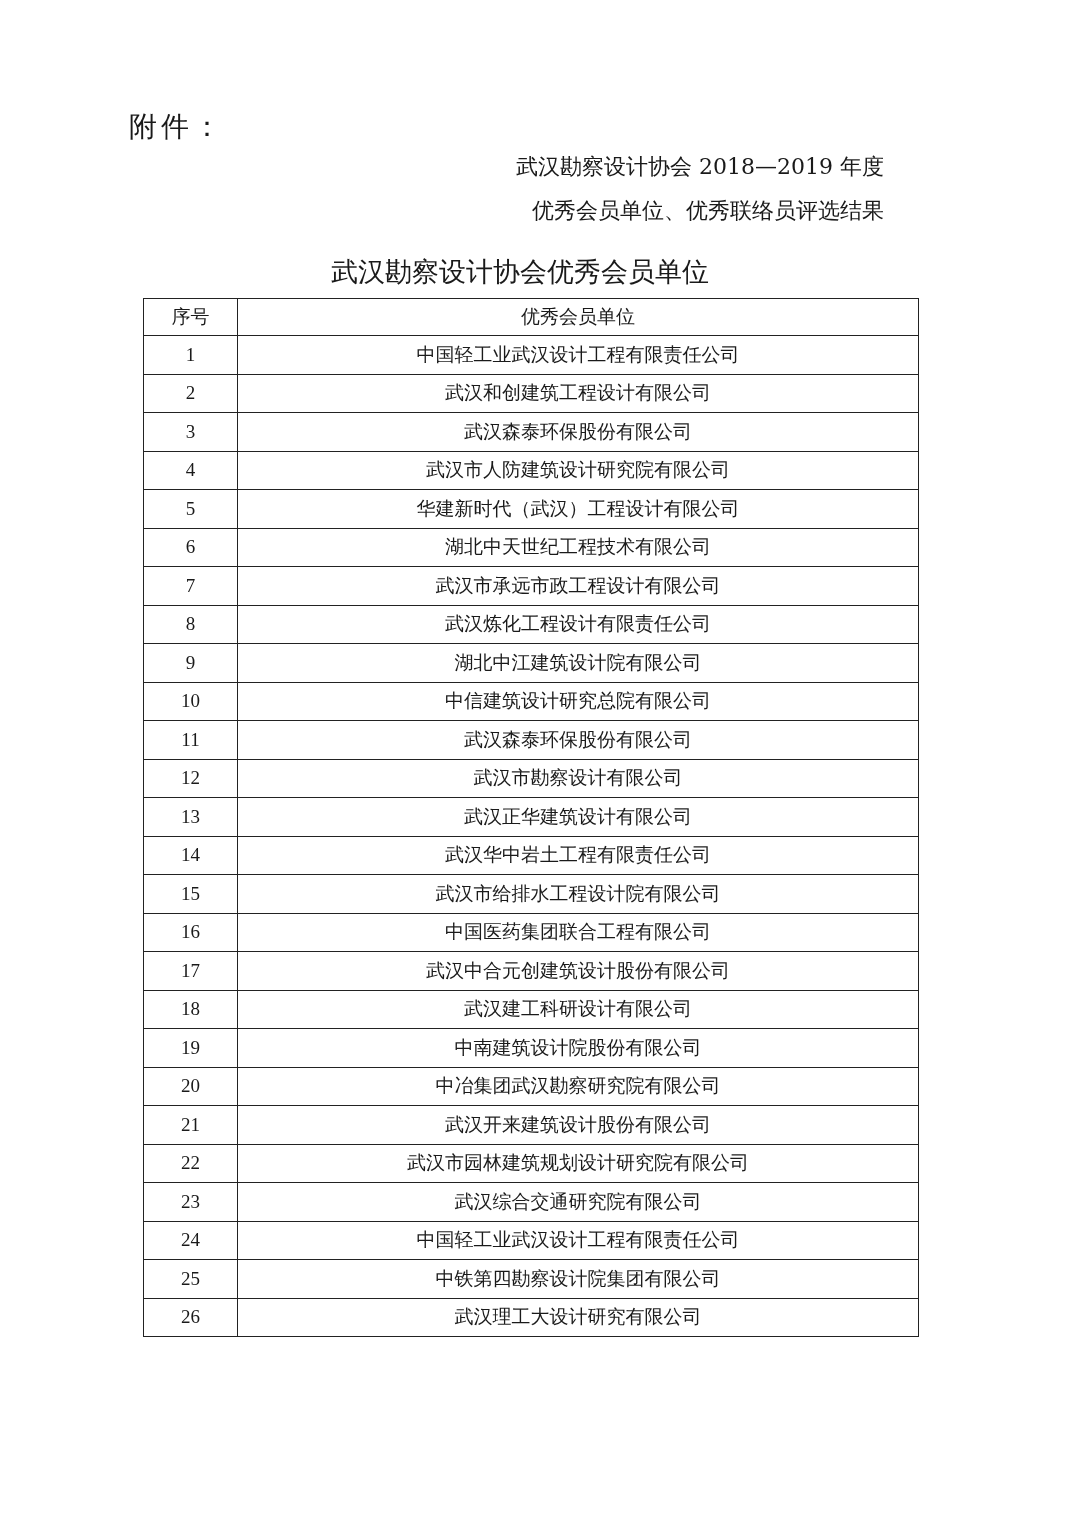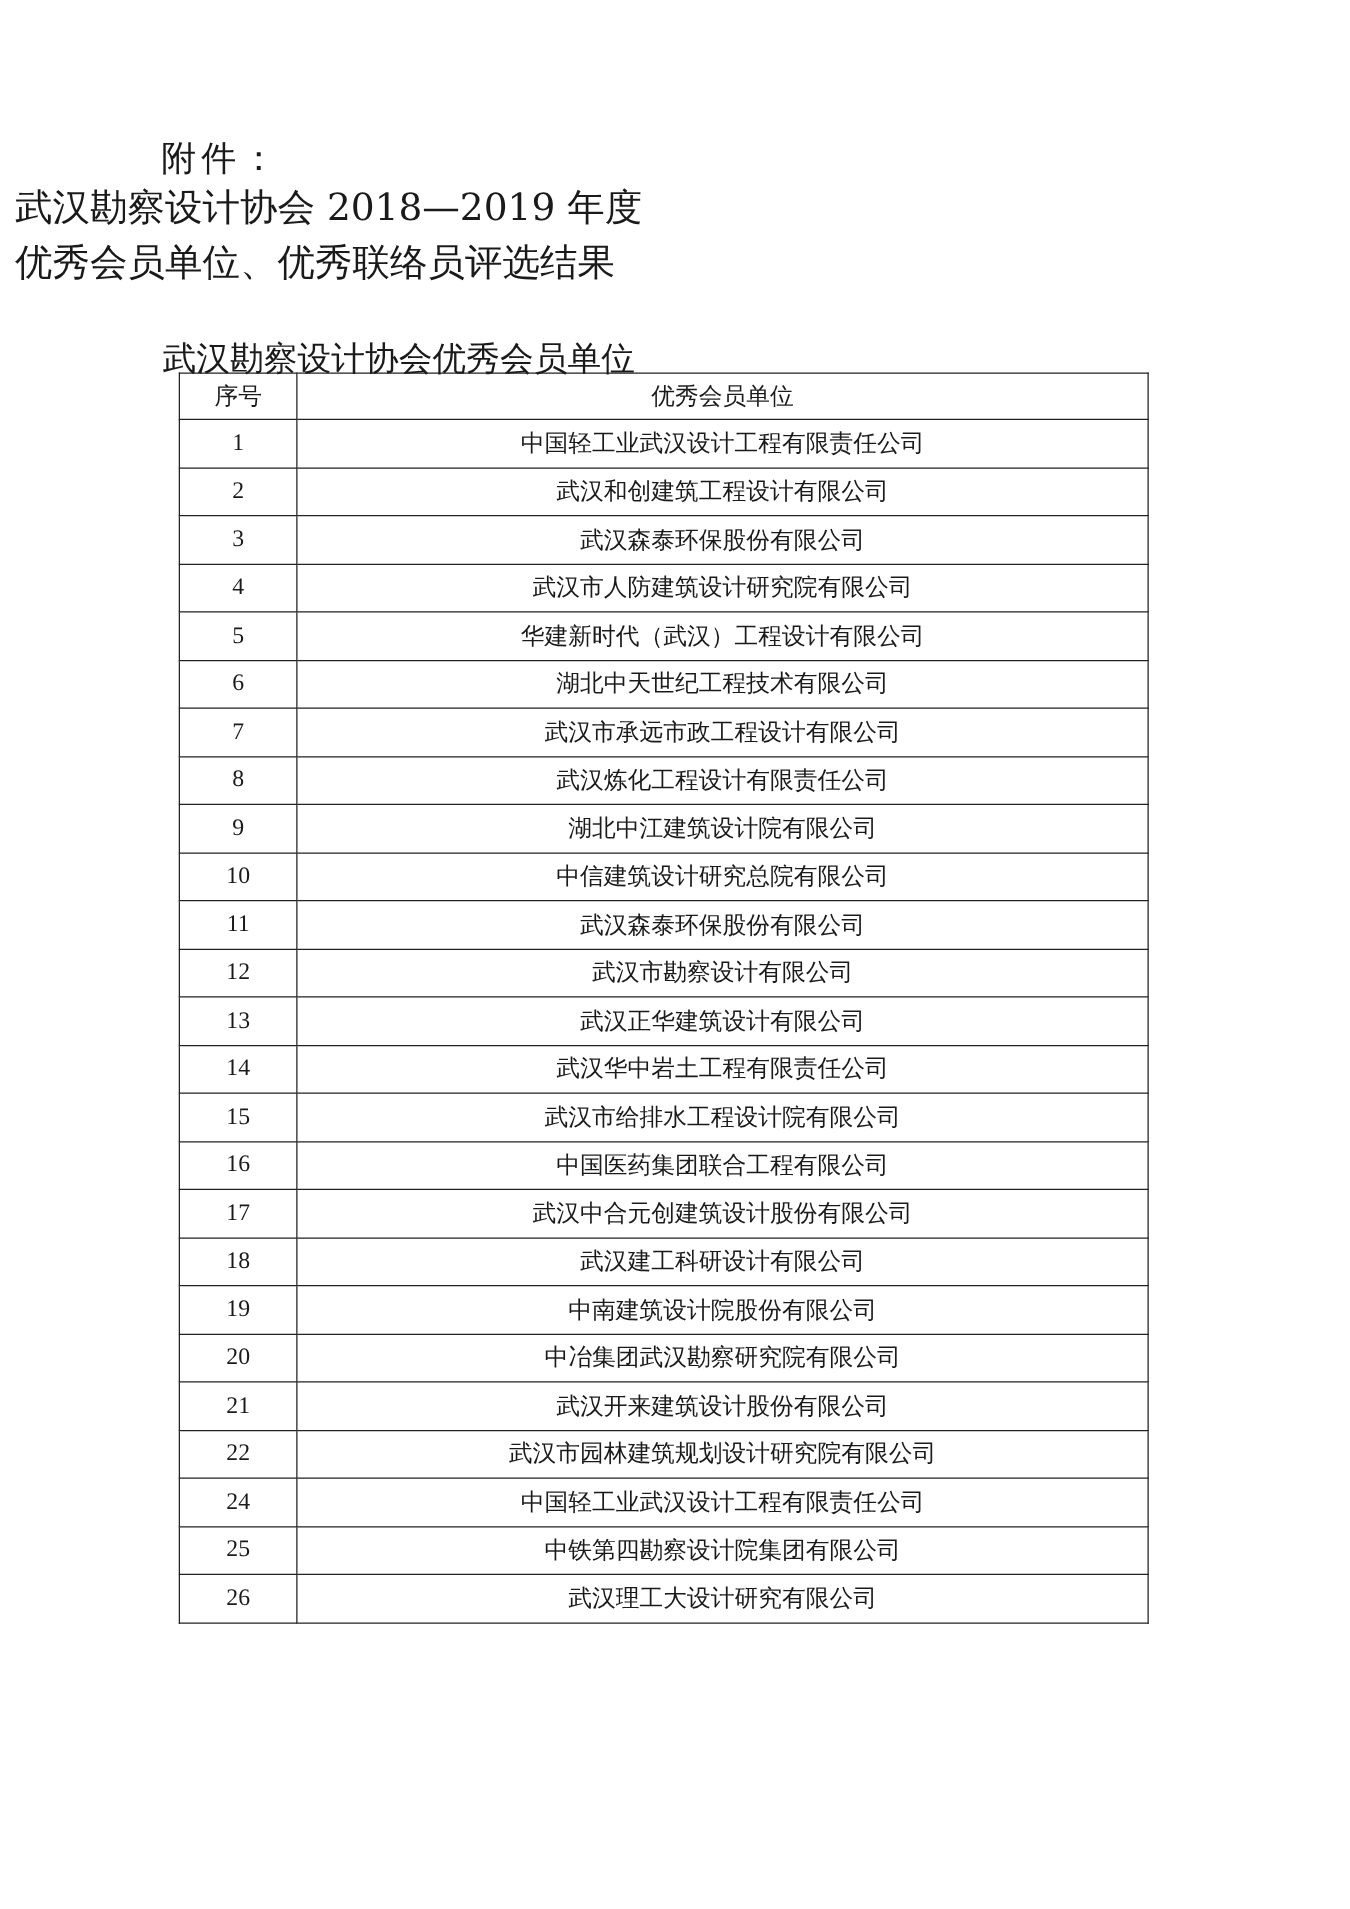--- a/index.html
+++ b/index.html
@@ -5,27 +5,27 @@
   html, body { margin: 0; padding: 0; background: #ffffff; }
   body {
     width: 1080px; height: 1527px; position: relative; overflow: hidden;
     font-family: "DejaVu Serif", "Liberation Serif", serif; color: #1a1a1a;
   }
   .attach-label {
     position: absolute; left: 129px; top: 108px;
     font-size: 28px; letter-spacing: 4px; text-align: right;
   }
   .doc-title {
-    position: absolute; left: 0; width: 884px; text-align: left;
-    font-size: 30px; line-height: 44px; top: 145px;
+    position: absolute; left: 0; width: 884px; text-align: right;
+    font-size: 22px; line-height: 44px; top: 145px;
   }
   .doc-title div { padding-left: 12px; }
   .table-caption {
-    position: absolute; left: 130px; width: 780px; top: 269px;
-    font-size: 27px;
+    position: absolute; left: 130px; width: 780px; top: 254px;
+    text-align: center; font-size: 27px;
   }
   table.members {
     position: absolute; left: 131px; top: 298px;
     width: 776px; border-collapse: collapse; table-layout: fixed; margin-left: 12px;
   }
   table.members th, table.members td {
     border: 1.5px solid #222; height: 37.5px; padding: 0;
     text-align: center; vertical-align: middle;
     font-size: 19px; font-weight: normal;
   }
@@ -139,20 +139,24 @@
       </tr>
       <tr>
         <td class="row-no">21</td>
         <td>武汉开来建筑设计股份有限公司</td>
       </tr>
       <tr>
         <td class="row-no">22</td>
         <td>武汉市园林建筑规划设计研究院有限公司</td>
       </tr>
       <tr>
+        <td class="row-no">23</td>
+        <td>武汉综合交通研究院有限公司</td>
+      </tr>
+      <tr>
         <td class="row-no">24</td>
         <td>中国轻工业武汉设计工程有限责任公司</td>
       </tr>
       <tr>
         <td class="row-no">25</td>
         <td>中铁第四勘察设计院集团有限公司</td>
       </tr>
       <tr>
         <td class="row-no">26</td>
         <td>武汉理工大设计研究有限公司</td>

